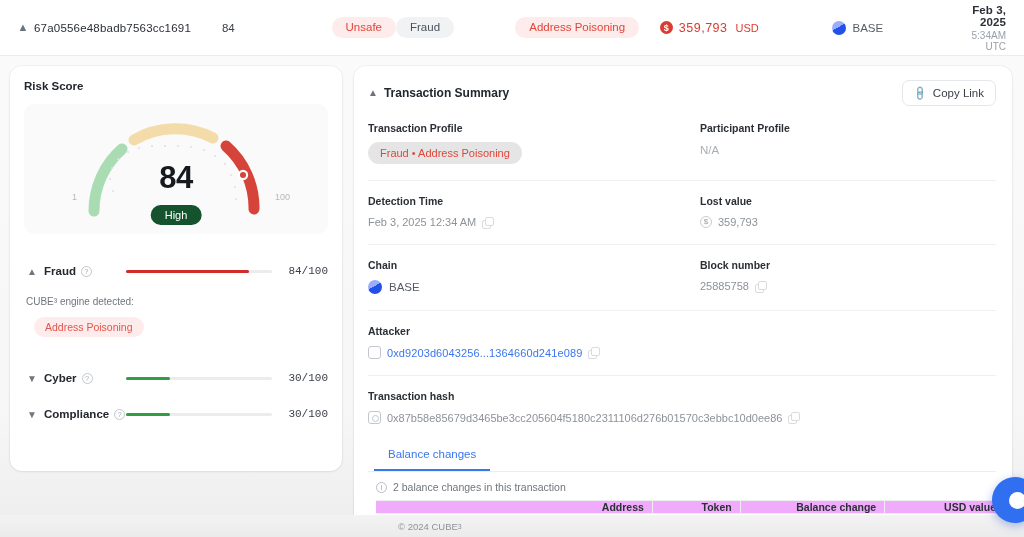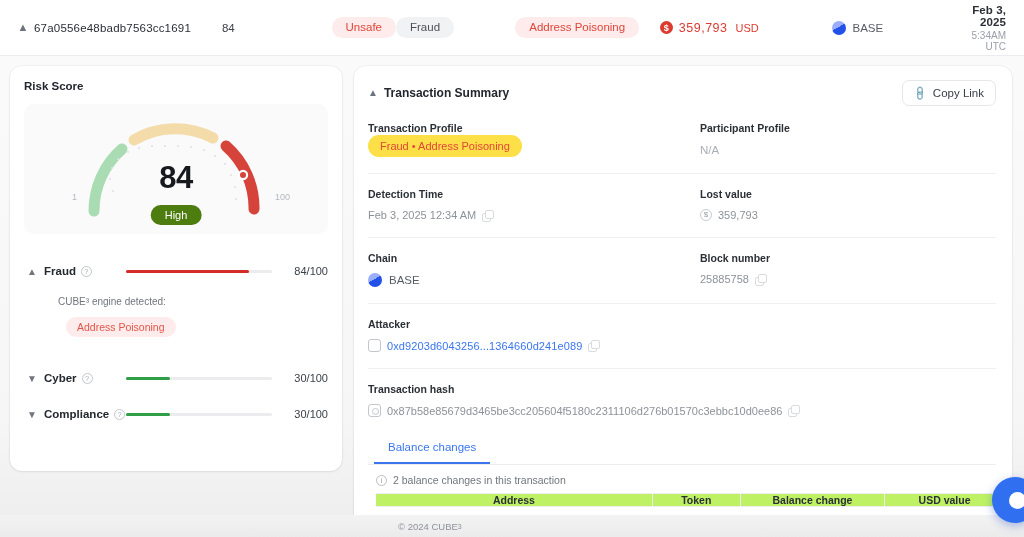--- a/index.html
+++ b/index.html
@@ -90,43 +90,43 @@
   .g-val {
     position: absolute; left: 0; right: 0; top: 47px;
     text-align: center; font-size: 31px; font-weight: bold;
     color: #16191d; letter-spacing: -.5px;
   }
   .g-min { position: absolute; left: -4px; top: 79px; font-size: 9px; color: #b4b9c1; }
   .g-max { position: absolute; right: -14px; top: 79px; font-size: 9px; color: #b4b9c1; }
   .g-badge {
     position: absolute; left: 50%; transform: translateX(-50%);
     top: 92px;
-    background: #4d7c0f; color: #fff; font-size: 11px;
+    background: #14532d; color: #fff; font-size: 11px;
     padding: 4px 14px; border-radius: 999px;
   }
 
   
   .risk-list { margin-top: 26px; }
   .risk-row { display: flex; align-items: center; height: 22px; }
   .risk-chev { width: 16px; font-size: 10px; color: #70757e; flex:0 0 16px; text-align:center;}
   .risk-name { font-size: 11.5px; font-weight: bold; color: #23272e; margin-left: 4px; }
   .info-i {
     width: 11px; height: 11px; border-radius: 50%;
     border: 1px solid #c3c7cd; color: #a8adb5;
     font-size: 7.5px; line-height: 9px; text-align: center;
     margin-left: 5px; flex: 0 0 11px;
   }
   .risk-track {
     margin-left: auto; width: 146px; height: 3px;
     background: #ececee; border-radius: 2px; position: relative;
   }
   .risk-fill { position: absolute; left: 0; top: 0; height: 3px; border-radius: 2px; }
-  .risk-num { width: 56px; text-align: right; font-size: 11px; color: #3b4049; }
-
-  .engine-block { margin-top: 14px; padding-left: 2px; margin-left: 32px; }
+  .risk-num { width: 56px; text-align: right; font-size: 11px; color: #3b4049; font-family: Liberation Mono, monospace; }
+
+  .engine-block { margin-top: 14px; padding-left: 2px; }
   .engine-label { font-size: 10px; color: #70757e; }
   .engine-tag {
     display: inline-block; margin-top: 10px; margin-left: 8px;
     background: #fdeceb; color: #e2564a;
     font-size: 10.5px; padding: 4px 11px; border-radius: 999px;
   }
   .sp-32 { height: 30px; }
   .sp-14 { height: 14px; }
 
   
@@ -145,22 +145,22 @@
     border: 1px solid #e6e7ea; border-radius: 7px;
     padding: 6px 11px; font-size: 11.5px; color: #3b4049; background: #fff;
   }
   .link-ico { font-size: 10px; color: #8b9098; transform: rotate(-45deg); display:inline-block;}
 
   .grid2 { display: flex; padding-top: 14px; gap: 36px; }
   .col { width: 50%; }
   .f-label { font-size: 10.5px; font-weight: bold; color: #2b2f36; }
   .f-value { font-size: 11px; color: #8d929a; margin-top: 9px; display: flex; align-items: center; gap: 6px;}
   .f-tag-red {
-    display: inline-block; margin-top: 1px;
-    background: #fde047; color: #e0463a;
+    display: inline-block; margin-top: 8px;
+    background: #e5e5e5; color: #e0463a;
     font-size: 11px; padding: 5px 12px; border-radius: 999px;
   }
   .f-na { font-size: 11.5px; color: #a9aeb6; margin-top: 10px; }
   .divider { height: 1px; background: #f0f0f2; margin-top: 16px; }
 
   .copy-ico {
     width: 11px; height: 11px; flex: 0 0 11px; position: relative; opacity: .55;
   }
   .copy-ico::before, .copy-ico::after {
     content: ""; position: absolute; border: 1px solid #b9bec5; border-radius: 2px;
@@ -198,23 +198,23 @@
     font-size: 10.5px; color: #70757e; padding: 9px 0 7px 8px;
   }
   .note-i {
     width: 11px; height: 11px; border-radius: 50%;
     border: 1px solid #b9bec5; color: #9aa0a8;
     font-size: 7.5px; line-height: 9px; text-align: center; flex:0 0 11px;
   }
 
   table { width: 100%; border-collapse: collapse; margin-left: 8px; }
   th {
-    text-align: center; font-size: 10.5px; font-weight: bold; color: #2b2f36;
+    text-align: right; font-size: 10.5px; font-weight: bold; color: #2b2f36;
     padding: 0 8px; border-top: 1px solid #eeeef0; border-bottom: 1px solid #eeeef0;
-    background: #bef264;
+    background: #f0abfc;
   }
   th.c1, td.c1 { width: 44%; }
   th.c2, td.c2 { width: 14%; border-left: 1px solid #eeeef0; }
   th.c3, td.c3 { width: 23%; border-left: 1px solid #eeeef0; }
   th.c4, td.c4 { width: 19%; border-left: 1px solid #eeeef0; }
 
   
   .footer {
     position: absolute; left: 0; bottom: 0; width: 100%;
     height: 22px; display: flex; align-items: center;

